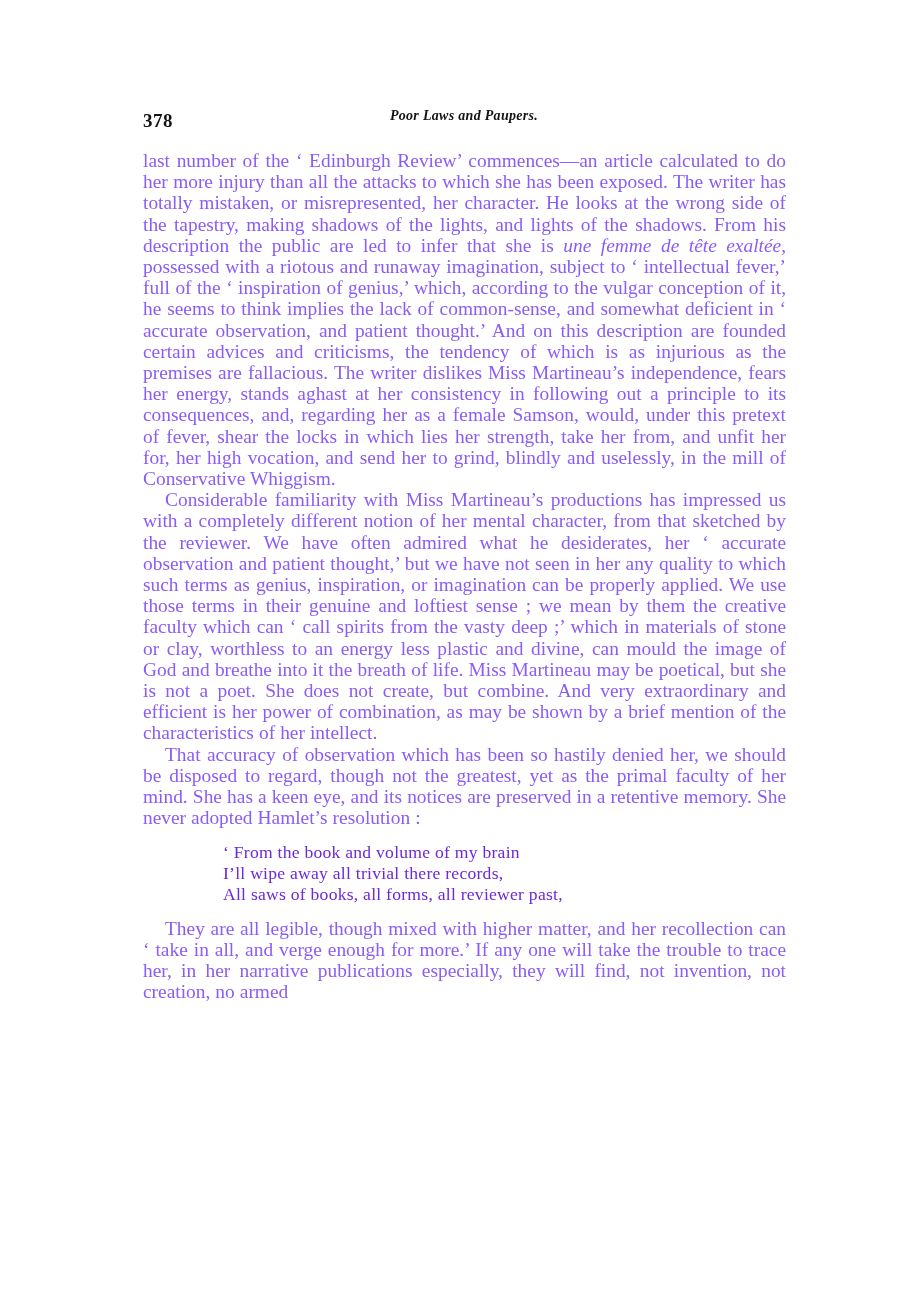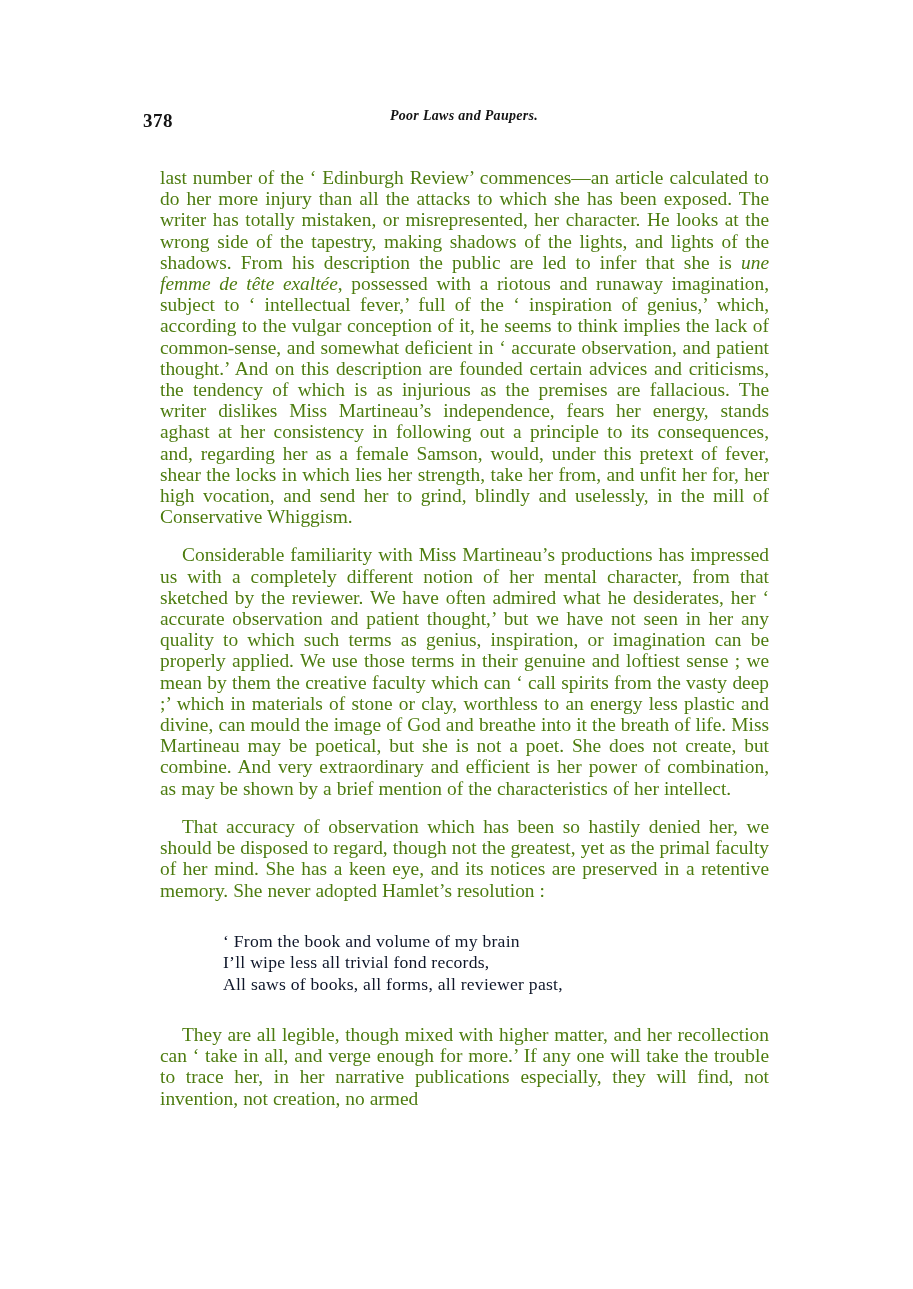--- a/index.html
+++ b/index.html
@@ -57,43 +57,43 @@
 
   
   .column {
     position: absolute;
     left: 143px;
     top: 150px;
     width: 643px;
   }
 
   p.para {
-    margin: 17px;
+    margin: 0;
     text-align: justify;
     text-justify: inter-word;
     font-size: 19.4px;
     line-height: 21.2px;
     text-indent: 22px;
-    color: #4d7c0f;
+    color: #8b5cf6;
     word-spacing: 0.2px;
   }
   p.para.first {
     text-indent: 0;
   }
   p.para i {
     font-style: italic;
   }
 
   
   .verse {
     margin: 0;
     padding: 13px 0 12px 80px;
     font-size: 17.6px;
     line-height: 21.4px;
-    color: #0f172a;
+    color: #6d28d9;
   }
   .verse .vline {
     display: block;
     white-space: pre;
     letter-spacing: 0.25px;
   }
 
   
   .column, .header-row {
     -webkit-font-smoothing: antialiased;
@@ -112,21 +112,21 @@
   <div class="column">
 
     <p class="para first" id="para-1">last number of the ‘ Edinburgh Review’ commences—an article calculated to do her more injury than all the attacks to which she has been exposed.   The writer has totally mistaken, or misrepresented, her character.   He looks at the wrong side of the tapestry, making shadows of the lights, and lights of the shadows.   From his description the public are led to infer that she is <i>une femme de tête exaltée</i>, possessed with a riotous and runaway imagination, subject to ‘ intellectual fever,’ full of the ‘ inspiration of genius,’ which, according to the vulgar conception of it, he seems to think implies the lack of common-sense, and somewhat deficient in ‘ accurate observation, and patient thought.’   And on this description are founded certain advices and criticisms, the tendency of which is as injurious as the premises are fallacious.   The writer dislikes Miss Martineau’s independence, fears her energy, stands aghast at her consistency in following out a principle to its consequences, and, regarding her as a female Samson, would, under this pretext of fever, shear the locks in which lies her strength, take her from, and unfit her for, her high vocation, and send her to grind, blindly and uselessly, in the mill of Conservative Whiggism.</p>
 
     <p class="para" id="para-2">Considerable familiarity with Miss Martineau’s productions has impressed us with a completely different notion of her mental character, from that sketched by the reviewer.   We have often admired what he desiderates, her ‘ accurate observation and patient thought,’ but we have not seen in her any quality to which such terms as genius, inspiration, or imagination can be properly applied.   We use those terms in their genuine and loftiest sense ;  we mean by them the creative faculty which can ‘ call spirits from the vasty deep ;’  which in materials of stone or clay, worthless to an energy less plastic and divine, can mould the image of God and breathe into it the breath of life.   Miss Martineau may be poetical, but she is not a poet.   She does not create, but combine.   And very extraordinary and efficient is her power of combination, as may be shown by a brief mention of the characteristics of her intellect.</p>
 
     <p class="para" id="para-3">That accuracy of observation which has been so hastily denied her, we should be disposed to regard, though not the greatest, yet as the primal faculty of her mind.   She has a keen eye, and its notices are preserved in a retentive memory.   She never adopted Hamlet’s resolution :</p>
 
     <div class="verse" id="verse-block">
         <span class="vline">‘ From the book and volume of my brain</span>
-        <span class="vline">I’ll wipe less all trivial fond records,</span>
+        <span class="vline">I’ll wipe away all trivial there records,</span>
         <span class="vline">All saws of books, all forms, all reviewer past,</span>
       </div>
 
     <p class="para" id="para-4">They are all legible, though mixed with higher matter, and her recollection can ‘ take in all, and verge enough for more.’   If any one will take the trouble to trace her, in her narrative publications especially, they will find, not invention, not creation, no armed</p>
 
   </div>
 
 </div>
 
 </body></html>

